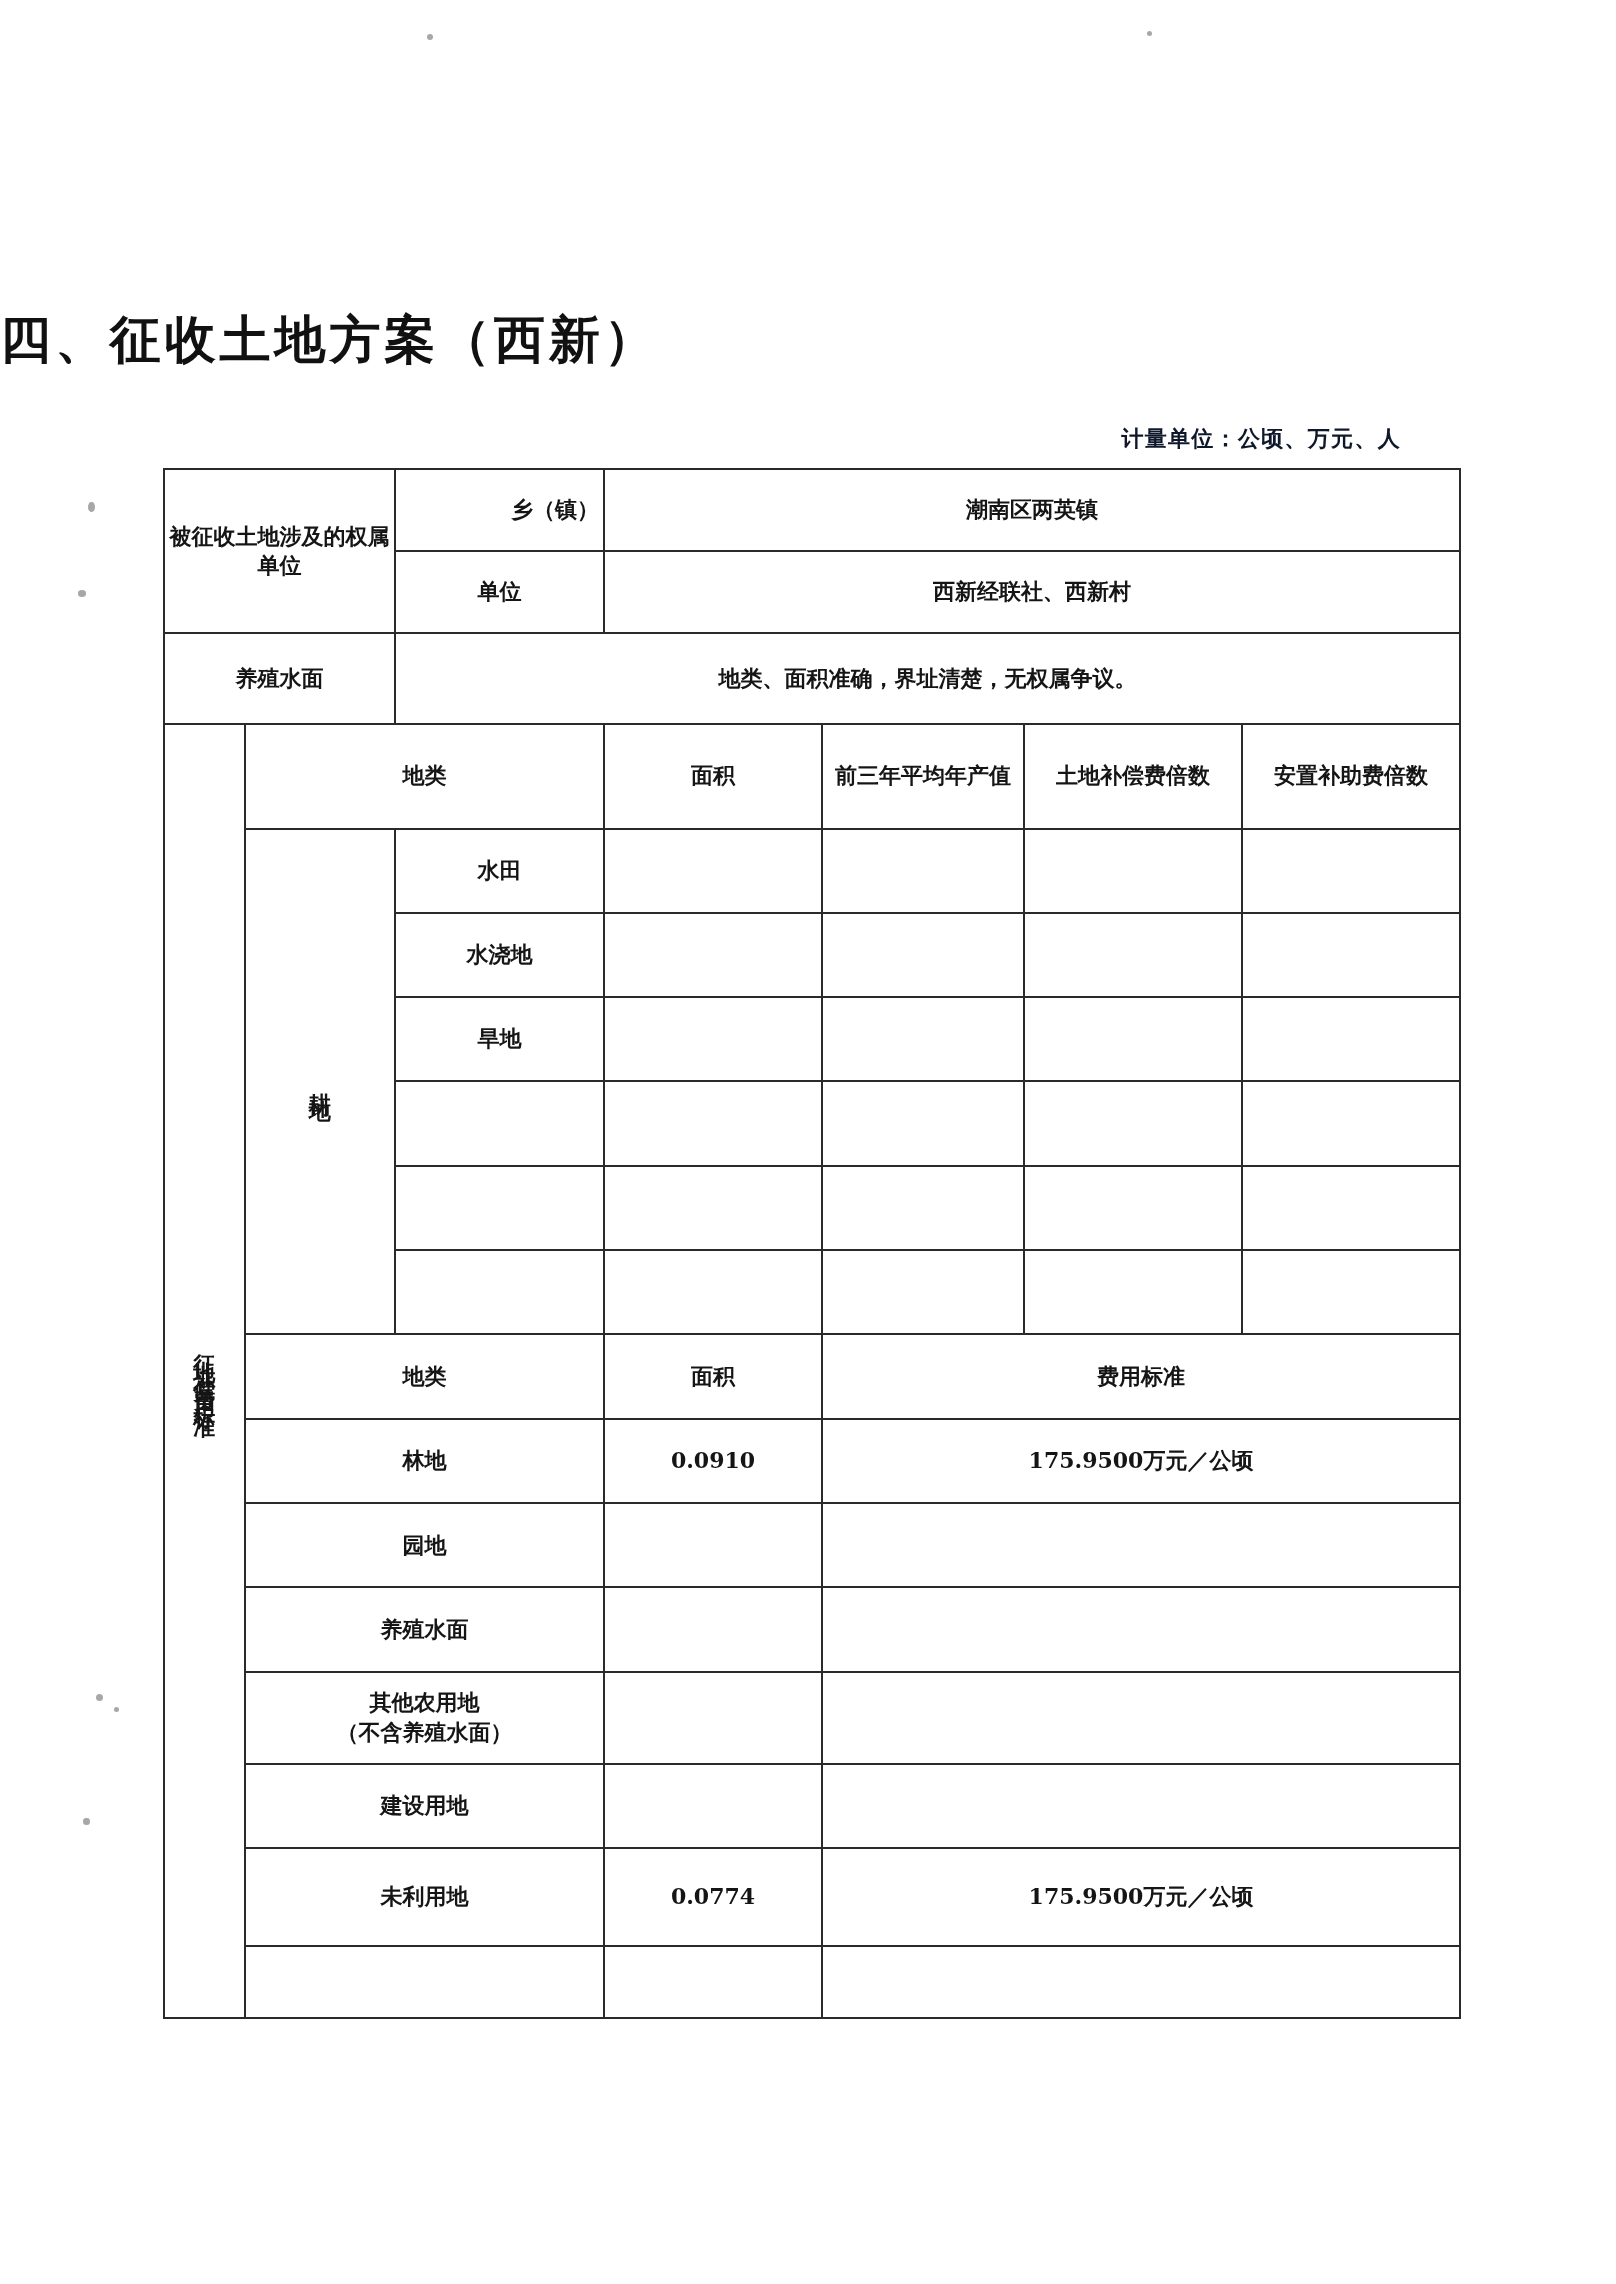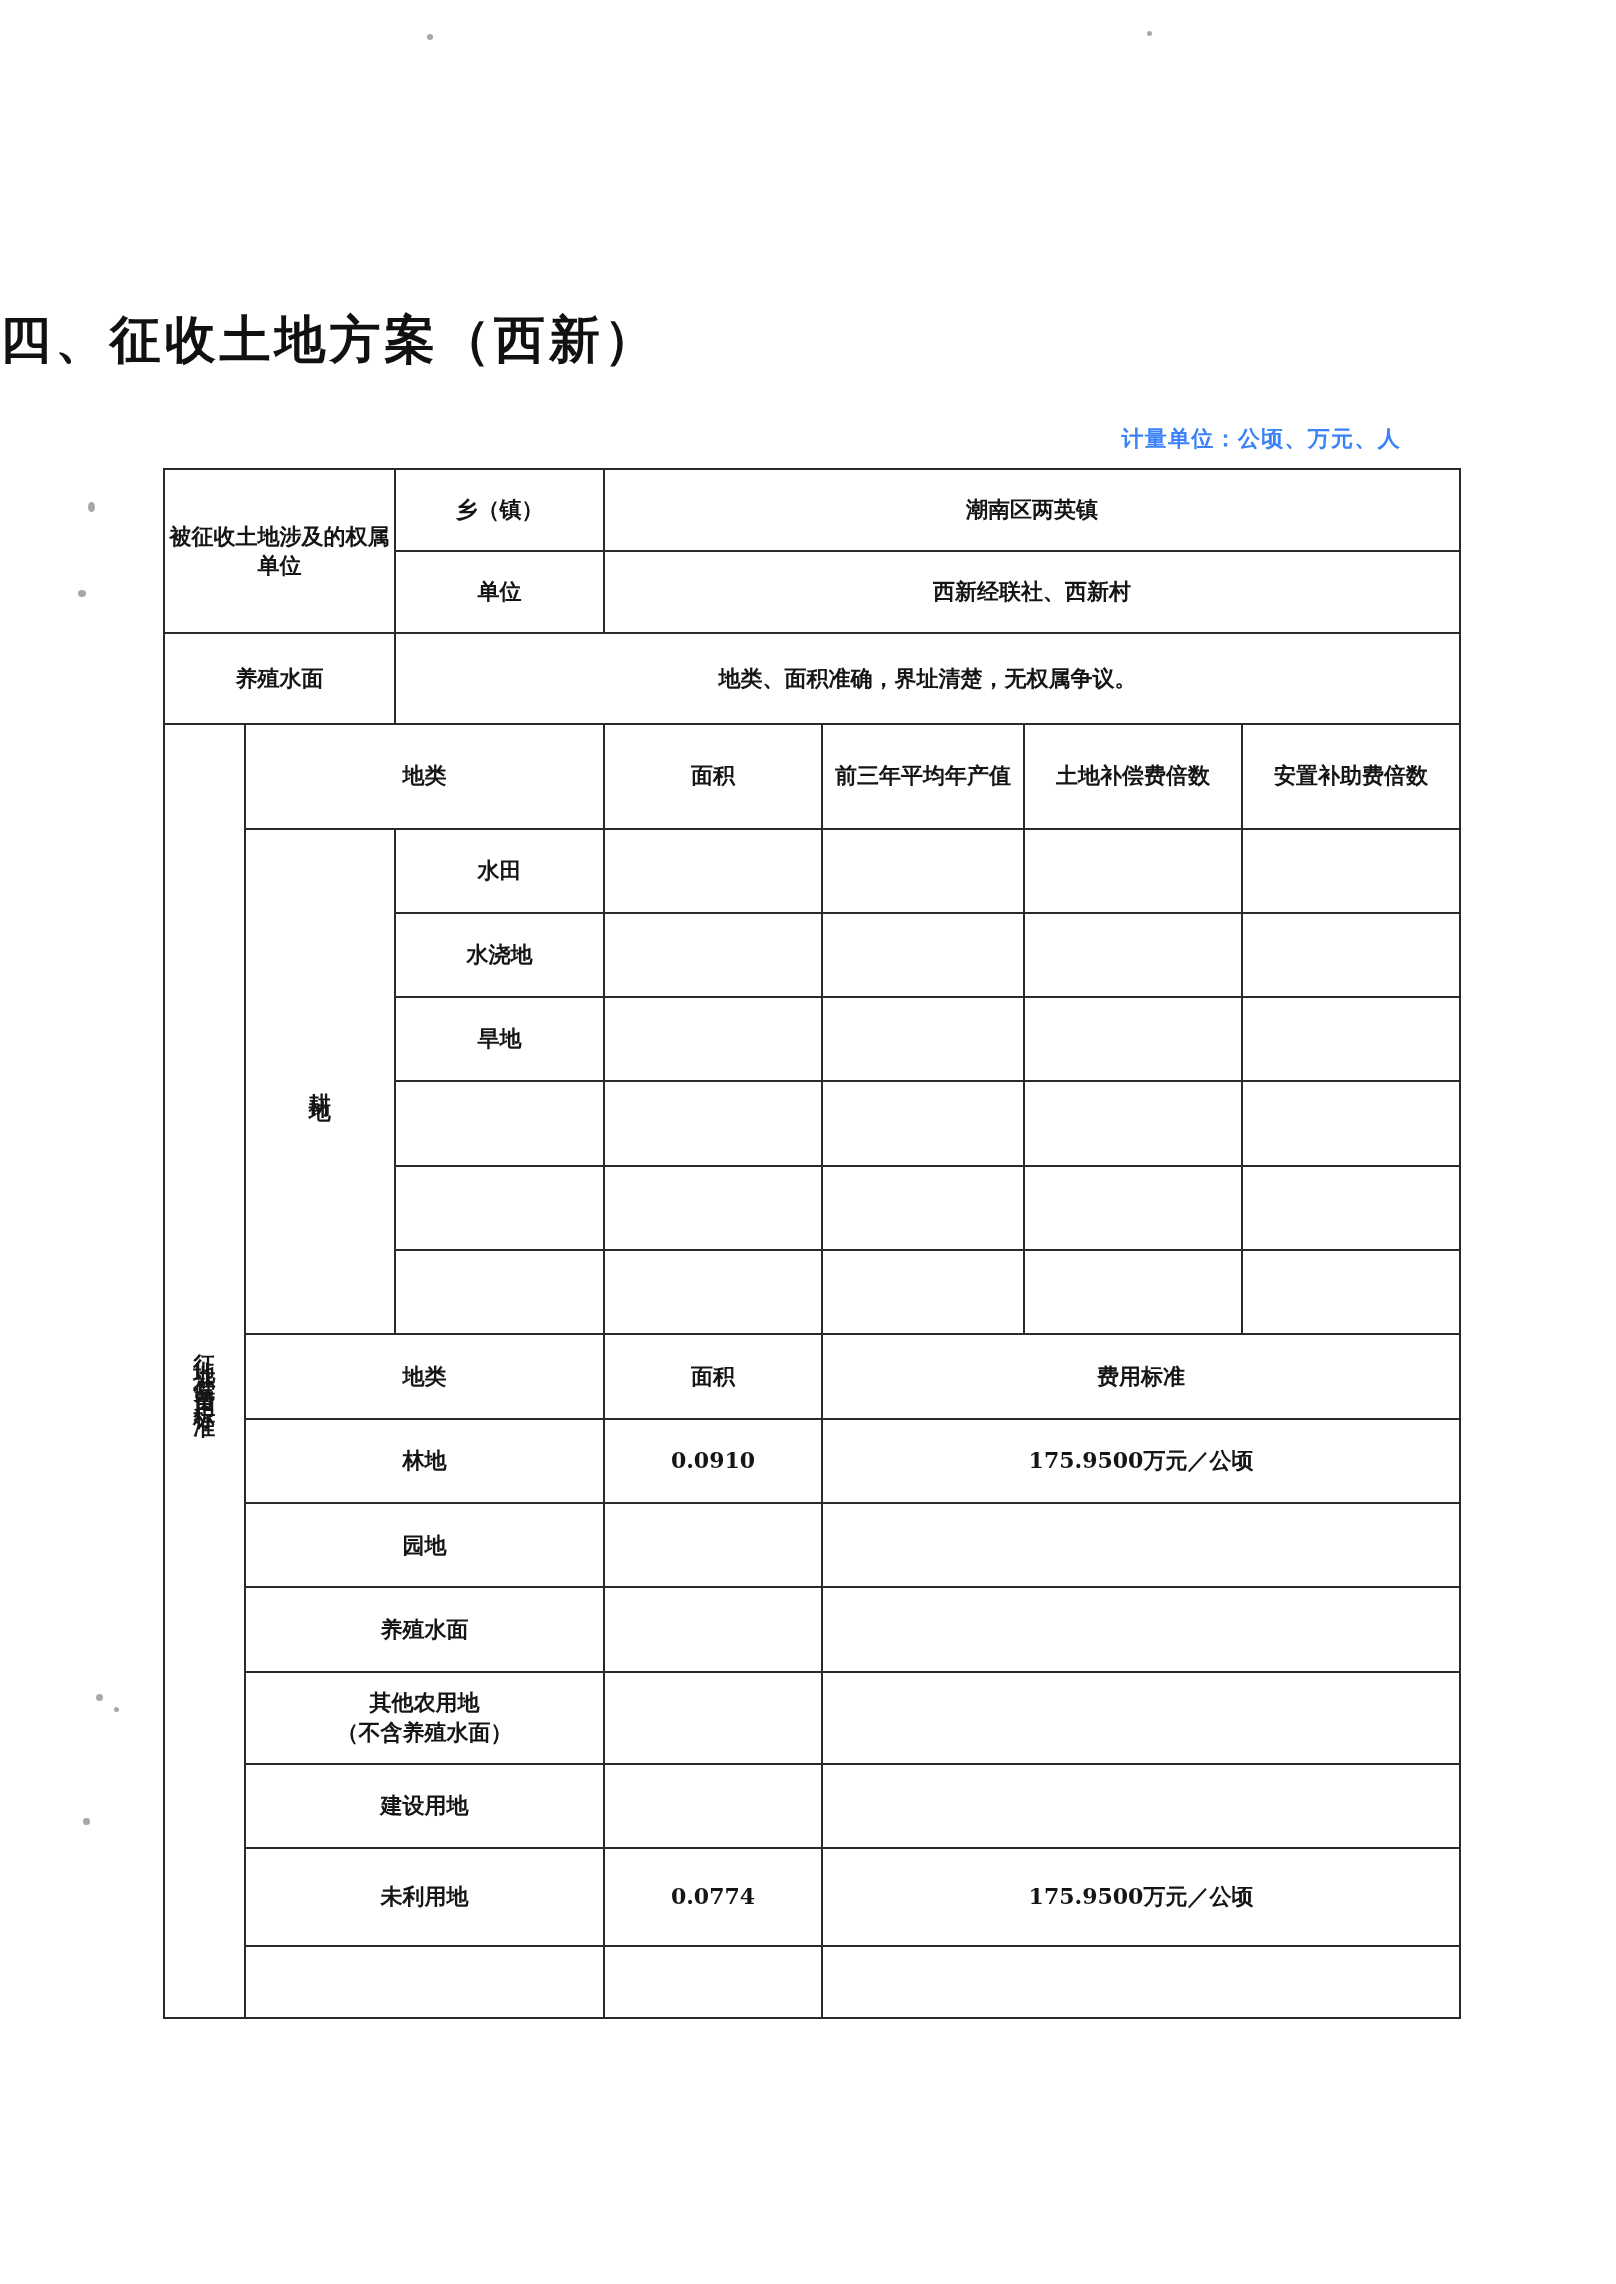--- a/index.html
+++ b/index.html
@@ -44,21 +44,21 @@
     color: #111;
   }
 
   .unit-note {
     position: absolute;
     right: 215px;
     top: 424px;
     font-size: 22px;
     font-weight: 600;
     letter-spacing: 1.3px;
-    color: #3b82f6;
+    color: #0f172a;
   }
 
   table.main {
     position: absolute;
     left: 163px;
     top: 468px;
     width: 1297px;
     border-collapse: collapse;
     table-layout: fixed;
   }
@@ -119,21 +119,21 @@
       <col style="width:209px">
       <col style="width:218px">
       <col style="width:202px">
       <col style="width:218px">
       <col style="width:218px">
     </colgroup>
     <tbody>
 
       <tr>
         <td colspan="2" rowspan="2" class="two-line" style="height:150px;">被征收土地涉及的权属单位</td>
-        <td style="height:75px;">乡（镇）</td>
+        <td style="height:75px;text-align:right;">乡（镇）</td>
         <td colspan="4" class="plain">潮南区两英镇</td>
       </tr>
 
       <tr>
         <td style="height:75px;">单位</td>
         <td colspan="4" class="plain">西新经联社、西新村</td>
       </tr>
 
       <tr>
         <td colspan="2" style="height:83px;">养殖水面</td>

